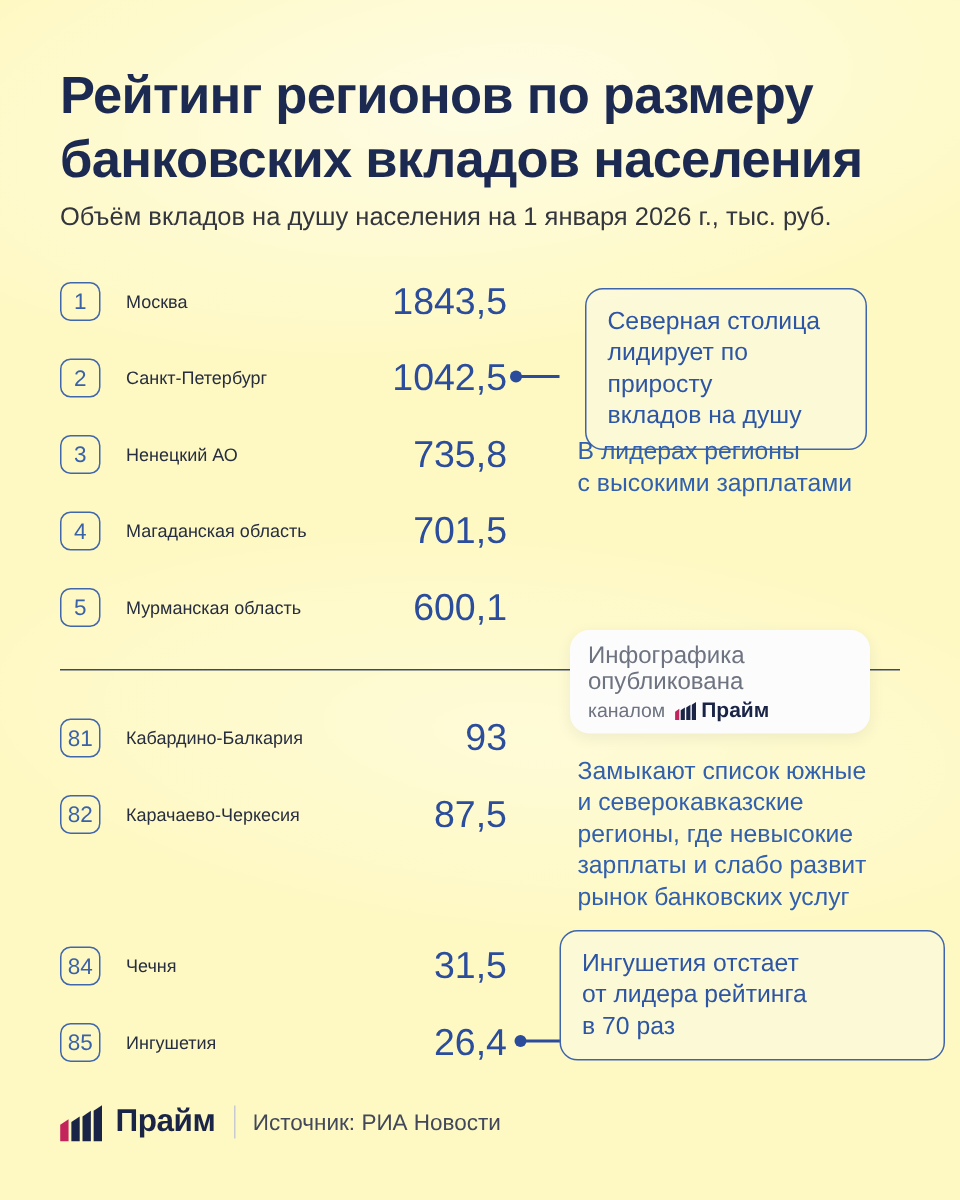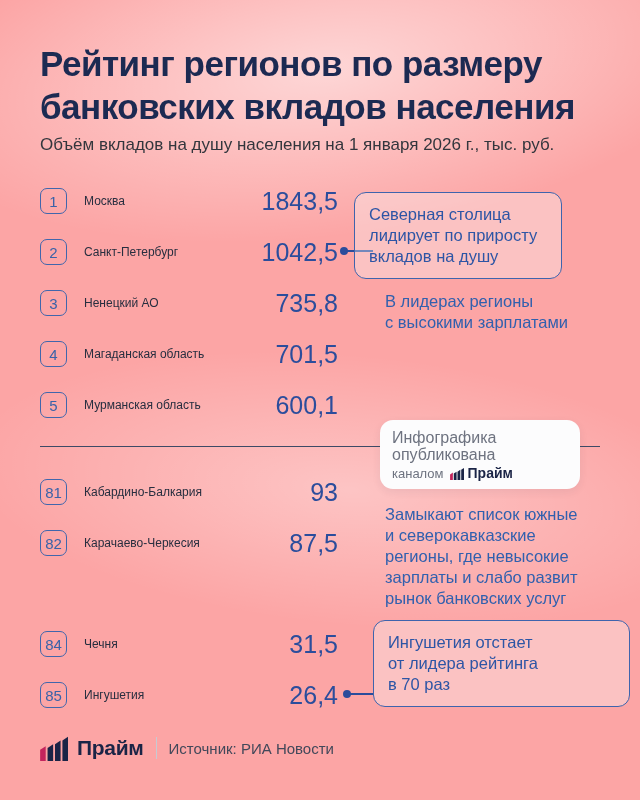--- a/index.html
+++ b/index.html
@@ -3,21 +3,21 @@
 <meta charset="utf-8">
 <style>
   * { margin:0; padding:0; box-sizing:border-box; }
   html,body { width:640px; height:800px; }
   body {
     font-family:"Liberation Sans", sans-serif;
     background:#f0f0f2;
     color:#272e3f;
     overflow:hidden;
   }
-  .page { position:relative; width:640px; height:800px; background:#fca5a5; overflow:hidden; }
+  .page { position:relative; width:640px; height:800px; background:#fef9c3; overflow:hidden; }
 
   
   .wave { position:absolute; pointer-events:none; }
   .wave1 { top:-120px; left:-150px; width:950px; height:380px;
     background:radial-gradient(ellipse at 50% 50%, rgba(255,255,255,.55), rgba(255,255,255,0) 62%);
     transform:rotate(-7deg); }
   .wave2 { top:330px; left:-100px; width:900px; height:320px;
     background:radial-gradient(ellipse at 50% 50%, rgba(255,255,255,.35), rgba(255,255,255,0) 60%);
     transform:rotate(5deg); }
 
@@ -44,21 +44,21 @@
     font-size:15px; color:#3a62a8; flex:0 0 auto;
   }
   .region { margin-left:17px; font-size:12px; color:#272e3f; }
   .value  { margin-left:auto; font-size:25px; color:#2b4d9c;text-align:right; }
 
   .callout {
     position:absolute; border:1.6px solid #3e64ad; border-radius:12px;
     padding:11px 14px; font-size:16.5px; line-height:21px; color:#2d55a5;
     background:rgba(248,248,250,.35);
   }
-  .callout1 { left:354px; top:192px; width:208px; }
+  .callout1 { left:390px; top:192px; width:188px; }
   .callout2 { left:373px; top:620px; width:257px; }
 
   .note {
     position:absolute; font-size:16.5px; line-height:21px; color:#3160ae;
   }
   .note1 { left:385px; top:291px; width:215px; }
   .note2 { left:385px; top:504px; width:215px; }
 
   .conn-dot {
     position:absolute; width:8px; height:8px; border-radius:50%;

